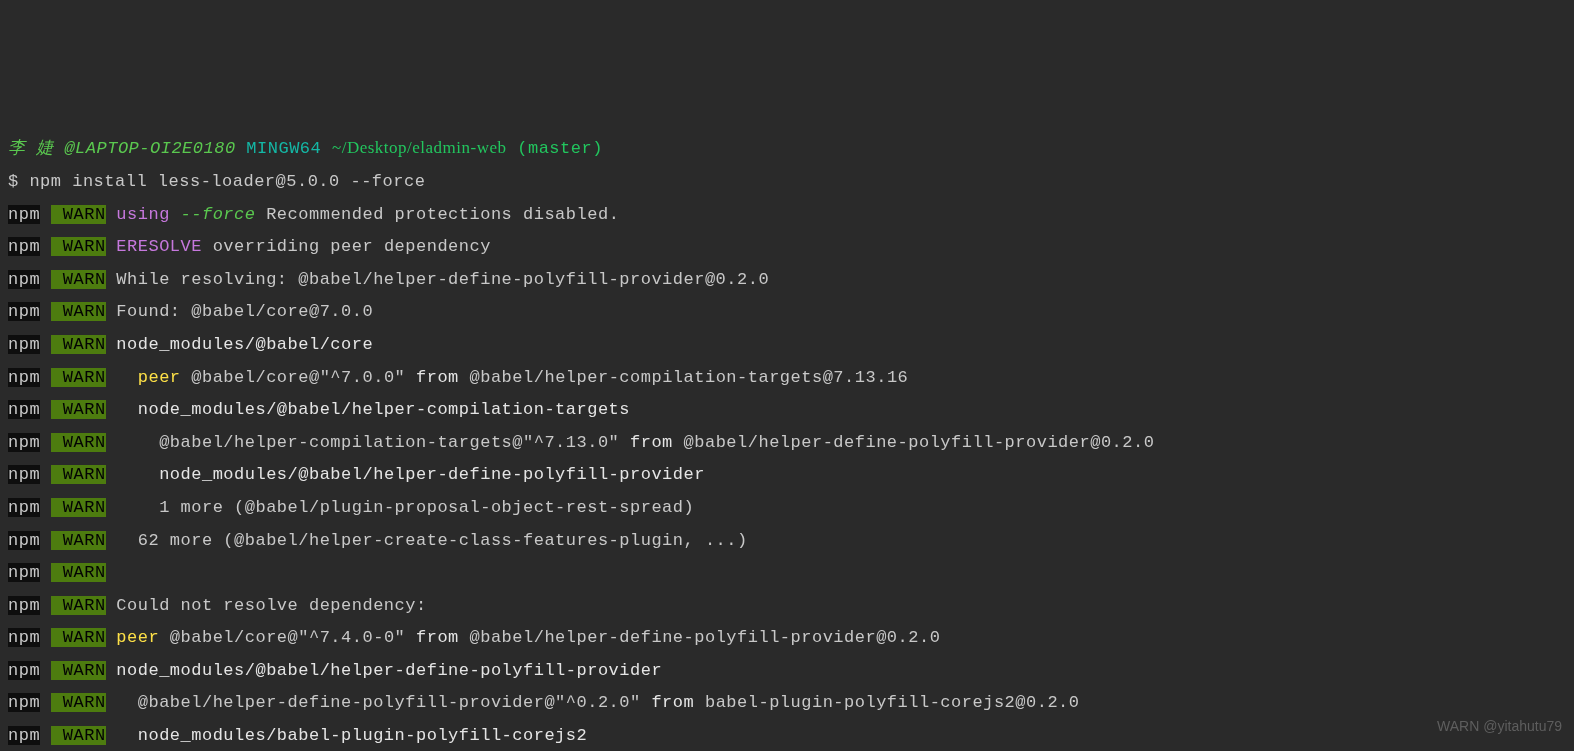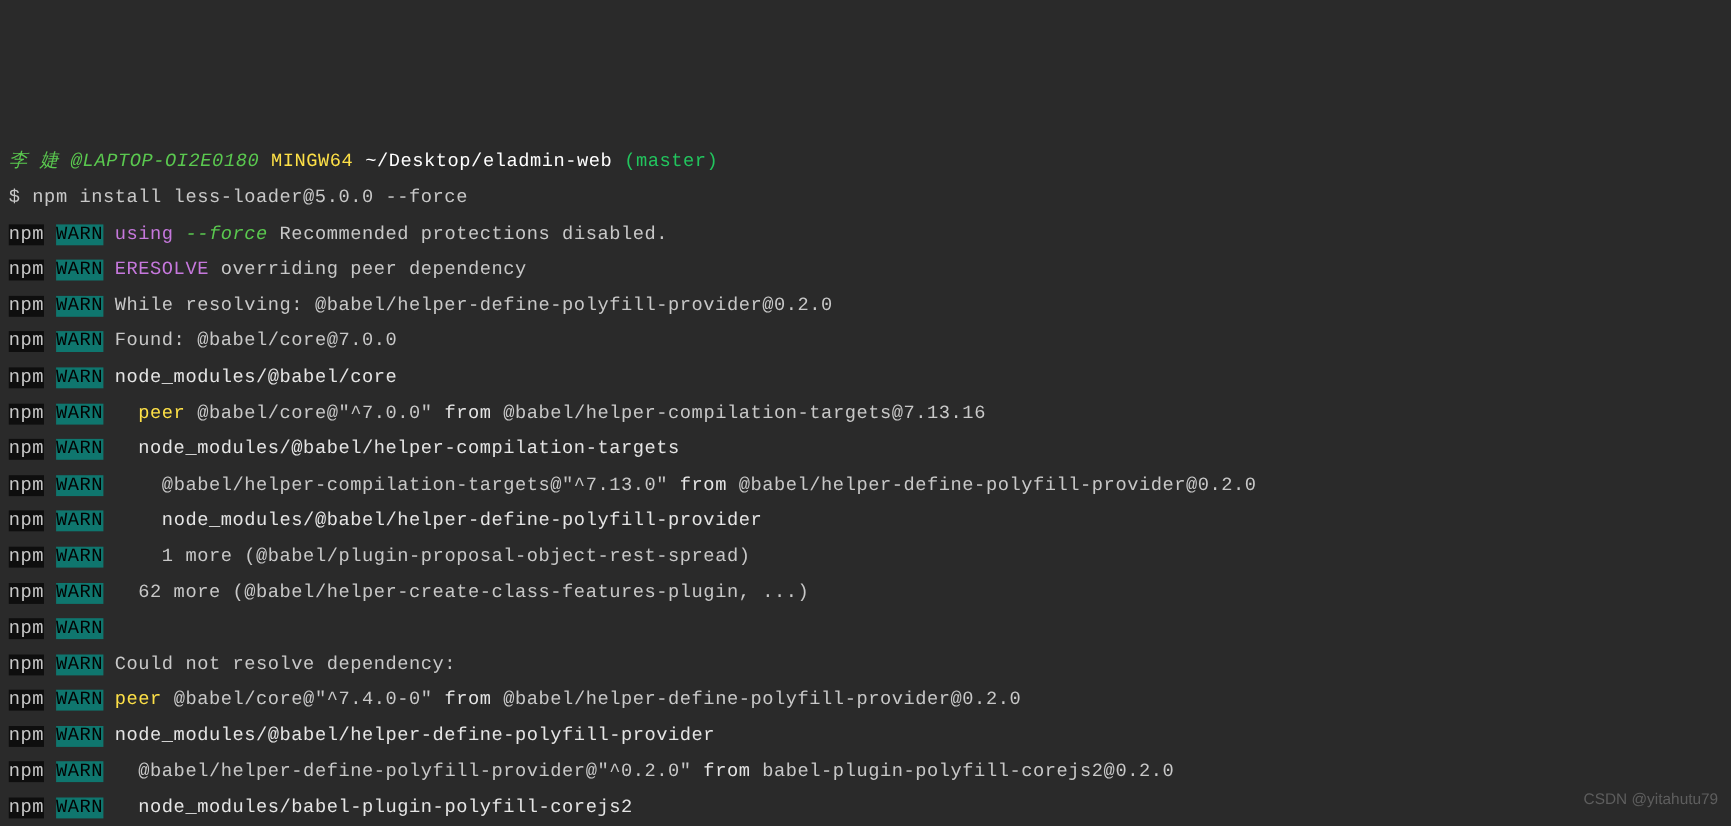--- a/index.html
+++ b/index.html
@@ -18,31 +18,32 @@
       letter-spacing: 0.5px;
       position: relative;
       width: 1574px;
       height: 751px;
       overflow: hidden;
     }
     .line {
       display: block;
     }
     .green { color: #5ac84f; font-style: italic; }
-    .magenta { color: #fde047; }
-    .yellow { color: #ffffff; }
+    .magenta { color: #14b8a6; }
+    .yellow { color: #22c55e; font-family: Liberation Serif, serif; }
     .cyan-path { color: #22c55e; }
     .white { color: #c8c8c8; }
     .npm-bg {
       background-color: #0e0e0e;
       color: #c8c8c8;
     }
     .warn-bg {
-      background-color: #0f766e;
+      background-color: #4d7c0f;
       color: #030303;
+      padding-left: 12px;
     }
     .pink { color: #c678dd; text-align: right; }
     .dim { color: #e5e5e5; }
     .peer { color: #fde047; }
     .watermark {
       position: absolute;
       bottom: 8px;
       right: 12px;
       color: #5e5e5e;
       font-size: 14px;
@@ -50,16 +51,16 @@
       letter-spacing: 0;
     }
   </style>
 </head>
 <body>
 
 
 
 <div><span class="line"><span class="green">李 婕</span><span class="green"> <span>@LAPTOP-OI2E0180</span></span> <span class="magenta">MINGW64</span> <span class="yellow">~/Desktop/eladmin-web</span> <span class="cyan-path">(master)</span></span><span class="line"><span class="white">$</span> <span class="white">npm install less-loader@5.0.0 --force</span></span><span class="line"><span class="npm-bg">npm</span> <span class="warn-bg">WARN</span> <span class="pink">using</span> <span class="green">--force</span> <span class="white">Recommended protections disabled.</span></span><span class="line"><span class="npm-bg">npm</span> <span class="warn-bg">WARN</span> <span class="pink">ERESOLVE</span> <span class="white">overriding peer dependency</span></span><span class="line"><span class="npm-bg">npm</span> <span class="warn-bg">WARN</span> <span class="white">While resolving: @babel/helper-define-polyfill-provider@0.2.0</span></span><span class="line"><span class="npm-bg">npm</span> <span class="warn-bg">WARN</span> <span class="white">Found: @babel/core@7.0.0</span></span><span class="line"><span class="npm-bg">npm</span> <span class="warn-bg">WARN</span> <span class="dim">node_modules/@babel/core</span></span><span class="line"><span class="npm-bg">npm</span> <span class="warn-bg">WARN</span>   <span class="peer">peer</span> <span class="white">@babel/core@"^7.0.0"</span> <span class="dim">from</span> <span class="white">@babel/helper-compilation-targets@7.13.16</span></span><span class="line"><span class="npm-bg">npm</span> <span class="warn-bg">WARN</span>   <span class="dim">node_modules/@babel/helper-compilation-targets</span></span><span class="line"><span class="npm-bg">npm</span> <span class="warn-bg">WARN</span>     <span class="white">@babel/helper-compilation-targets@"^7.13.0"</span> <span class="dim">from</span> <span class="white">@babel/helper-define-polyfill-provider@0.2.0</span></span><span class="line"><span class="npm-bg">npm</span> <span class="warn-bg">WARN</span>     <span class="dim">node_modules/@babel/helper-define-polyfill-provider</span></span><span class="line"><span class="npm-bg">npm</span> <span class="warn-bg">WARN</span>     <span class="white">1 more (@babel/plugin-proposal-object-rest-spread)</span></span><span class="line"><span class="npm-bg">npm</span> <span class="warn-bg">WARN</span>   <span class="white">62 more (@babel/helper-create-class-features-plugin, ...)</span></span><span class="line"><span class="npm-bg">npm</span> <span class="warn-bg">WARN</span> <span></span></span><span class="line"><span class="npm-bg">npm</span> <span class="warn-bg">WARN</span> <span class="white">Could not resolve dependency:</span></span><span class="line"><span class="npm-bg">npm</span> <span class="warn-bg">WARN</span> <span class="peer">peer</span> <span class="white">@babel/core@"^7.4.0-0"</span> <span class="dim">from</span> <span class="white">@babel/helper-define-polyfill-provider@0.2.0</span></span><span class="line"><span class="npm-bg">npm</span> <span class="warn-bg">WARN</span> <span class="dim">node_modules/@babel/helper-define-polyfill-provider</span></span><span class="line"><span class="npm-bg">npm</span> <span class="warn-bg">WARN</span>   <span class="white">@babel/helper-define-polyfill-provider@"^0.2.0"</span> <span class="dim">from</span> <span class="white">babel-plugin-polyfill-corejs2@0.2.0</span></span><span class="line"><span class="npm-bg">npm</span> <span class="warn-bg">WARN</span>   <span class="dim">node_modules/babel-plugin-polyfill-corejs2</span></span></div>
 
-<div class="watermark">CSDN @yitahutu79</div>
+<div class="watermark">WARN @yitahutu79</div>
 
 
 
 
 </body></html>

